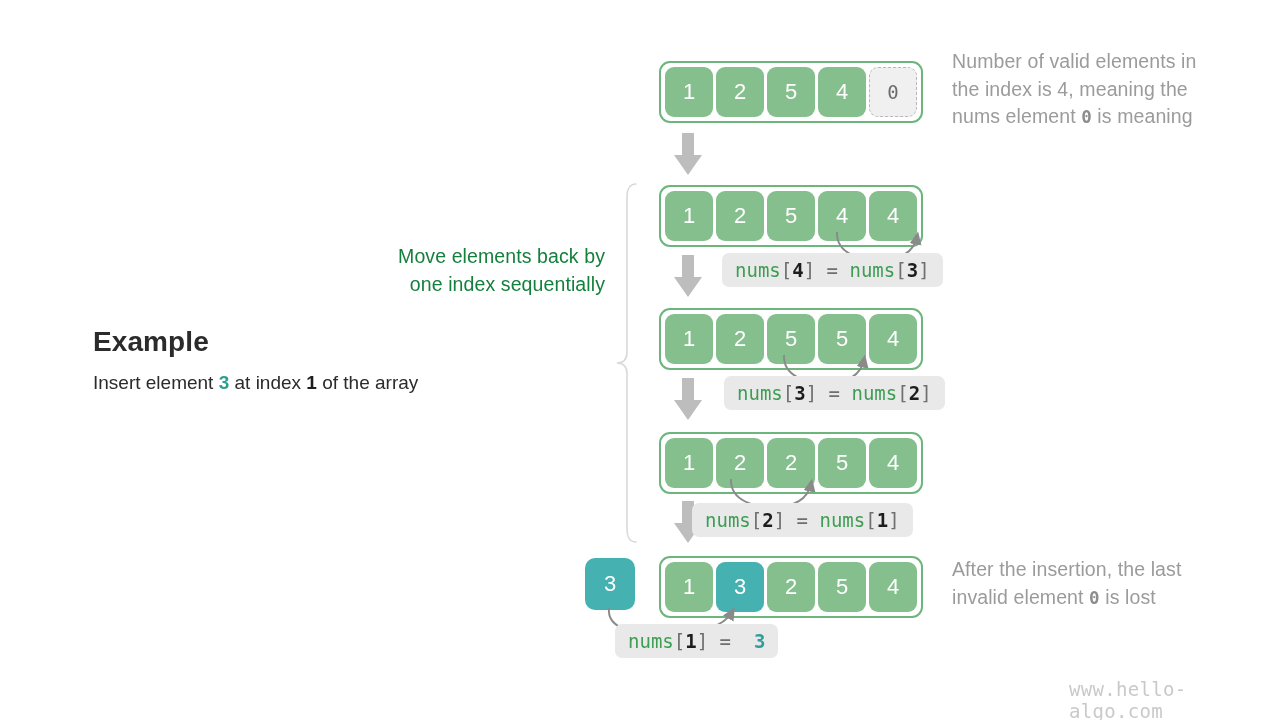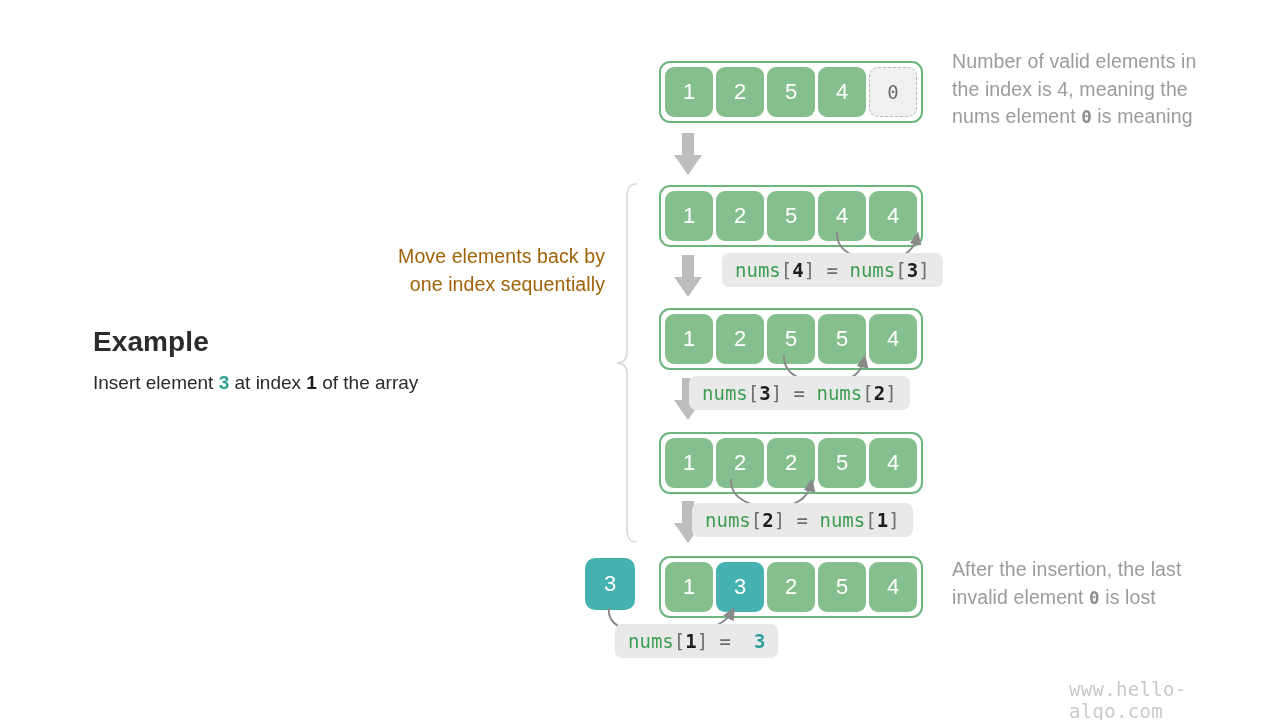--- a/index.html
+++ b/index.html
@@ -28,21 +28,21 @@
     color:#9b9b9b;letter-spacing:.1px;
   }
   .note .mono0{
     font-family:"DejaVu Sans Mono", monospace;font-weight:bold;
     font-size:17.5px;color:#8d8d8d;
   }
   #note-top{left:952px;top:48px;width:310px;}
   #note-bottom{left:952px;top:556px;width:300px;}
   #note-move{
     left:330px;top:243px;width:275px;text-align:right;
-    font-size:19.5px;line-height:27.5px;color:#a16207;
+    font-size:19.5px;line-height:27.5px;color:#15803d;
   }
 
   
   .array{
     position:absolute;
     border:2.2px solid #6cb67e;
     border-radius:11px;
     padding:4px;
     background:#ffffff;
     display:flex;
@@ -187,21 +187,21 @@
         <path d="M0,0 L7,3.2 L0,6.4 z" fill="#8a8a8a"></path>
       </marker>
     </defs>
     <path d="M7 2 C6 24 30 30 50 30 C70 30 84 22 87 7" fill="none" stroke="#8a8a8a" stroke-width="1.9" marker-end="url(#ah2)"></path>
   </svg>
 
   <svg class="blockarrow" style="left:671px;top:378px;" viewBox="0 0 34 44">
     <path d="M11 0 h12 v22 h8 L17 42 L3 22 h8 z" fill="#bdbdbd"></path>
   </svg>
 
-  <div class="chip" style="left:689px;top:376px;"><span class="n">nums</span><span class="b">[</span><span class="i">3</span><span class="b">]</span>&nbsp;<span class="eq">=</span>&nbsp;<span class="n">nums</span><span class="b">[</span><span class="i">2</span><span class="b">]</span></div>
+  <div class="chip" style="left:724px;top:376px;"><span class="n">nums</span><span class="b">[</span><span class="i">3</span><span class="b">]</span>&nbsp;<span class="eq">=</span>&nbsp;<span class="n">nums</span><span class="b">[</span><span class="i">2</span><span class="b">]</span></div>
 
   <div class="array" style="left:659px;top:432px;">
     <div class="cell">1</div>
     <div class="cell">2</div>
     <div class="cell">2</div>
     <div class="cell">5</div>
     <div class="cell">4</div>
   </div>
   <svg class="curve" style="left:724px;top:477px;width:96px;height:36px;" viewBox="0 0 96 36">
     <defs>

